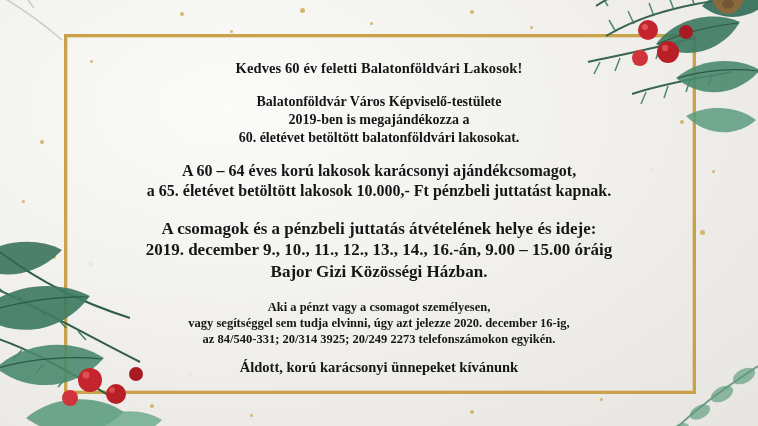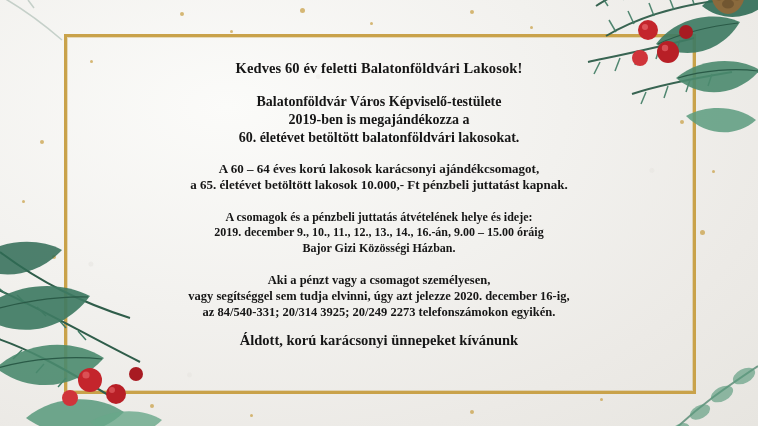--- a/index.html
+++ b/index.html
@@ -67,27 +67,27 @@
   }
 
   .p-normal {
     font-size: 14px;
     line-height: 1.42;
     margin-bottom: 14px;
   }
 
   .p-bold {
     font-weight: bold;
-    font-size: 13px;
+    font-size: 16px;
     line-height: 1.45;
     margin-bottom: 16px;
   }
 
   .p-mid {
-    font-size: 12px;
+    font-size: 17px;
     line-height: 1.45;
     margin-bottom: 16px;
   }
 
   .p-small {
     font-size: 12.5px;
     line-height: 1.5;
     margin-bottom: 12px;
   }
 

